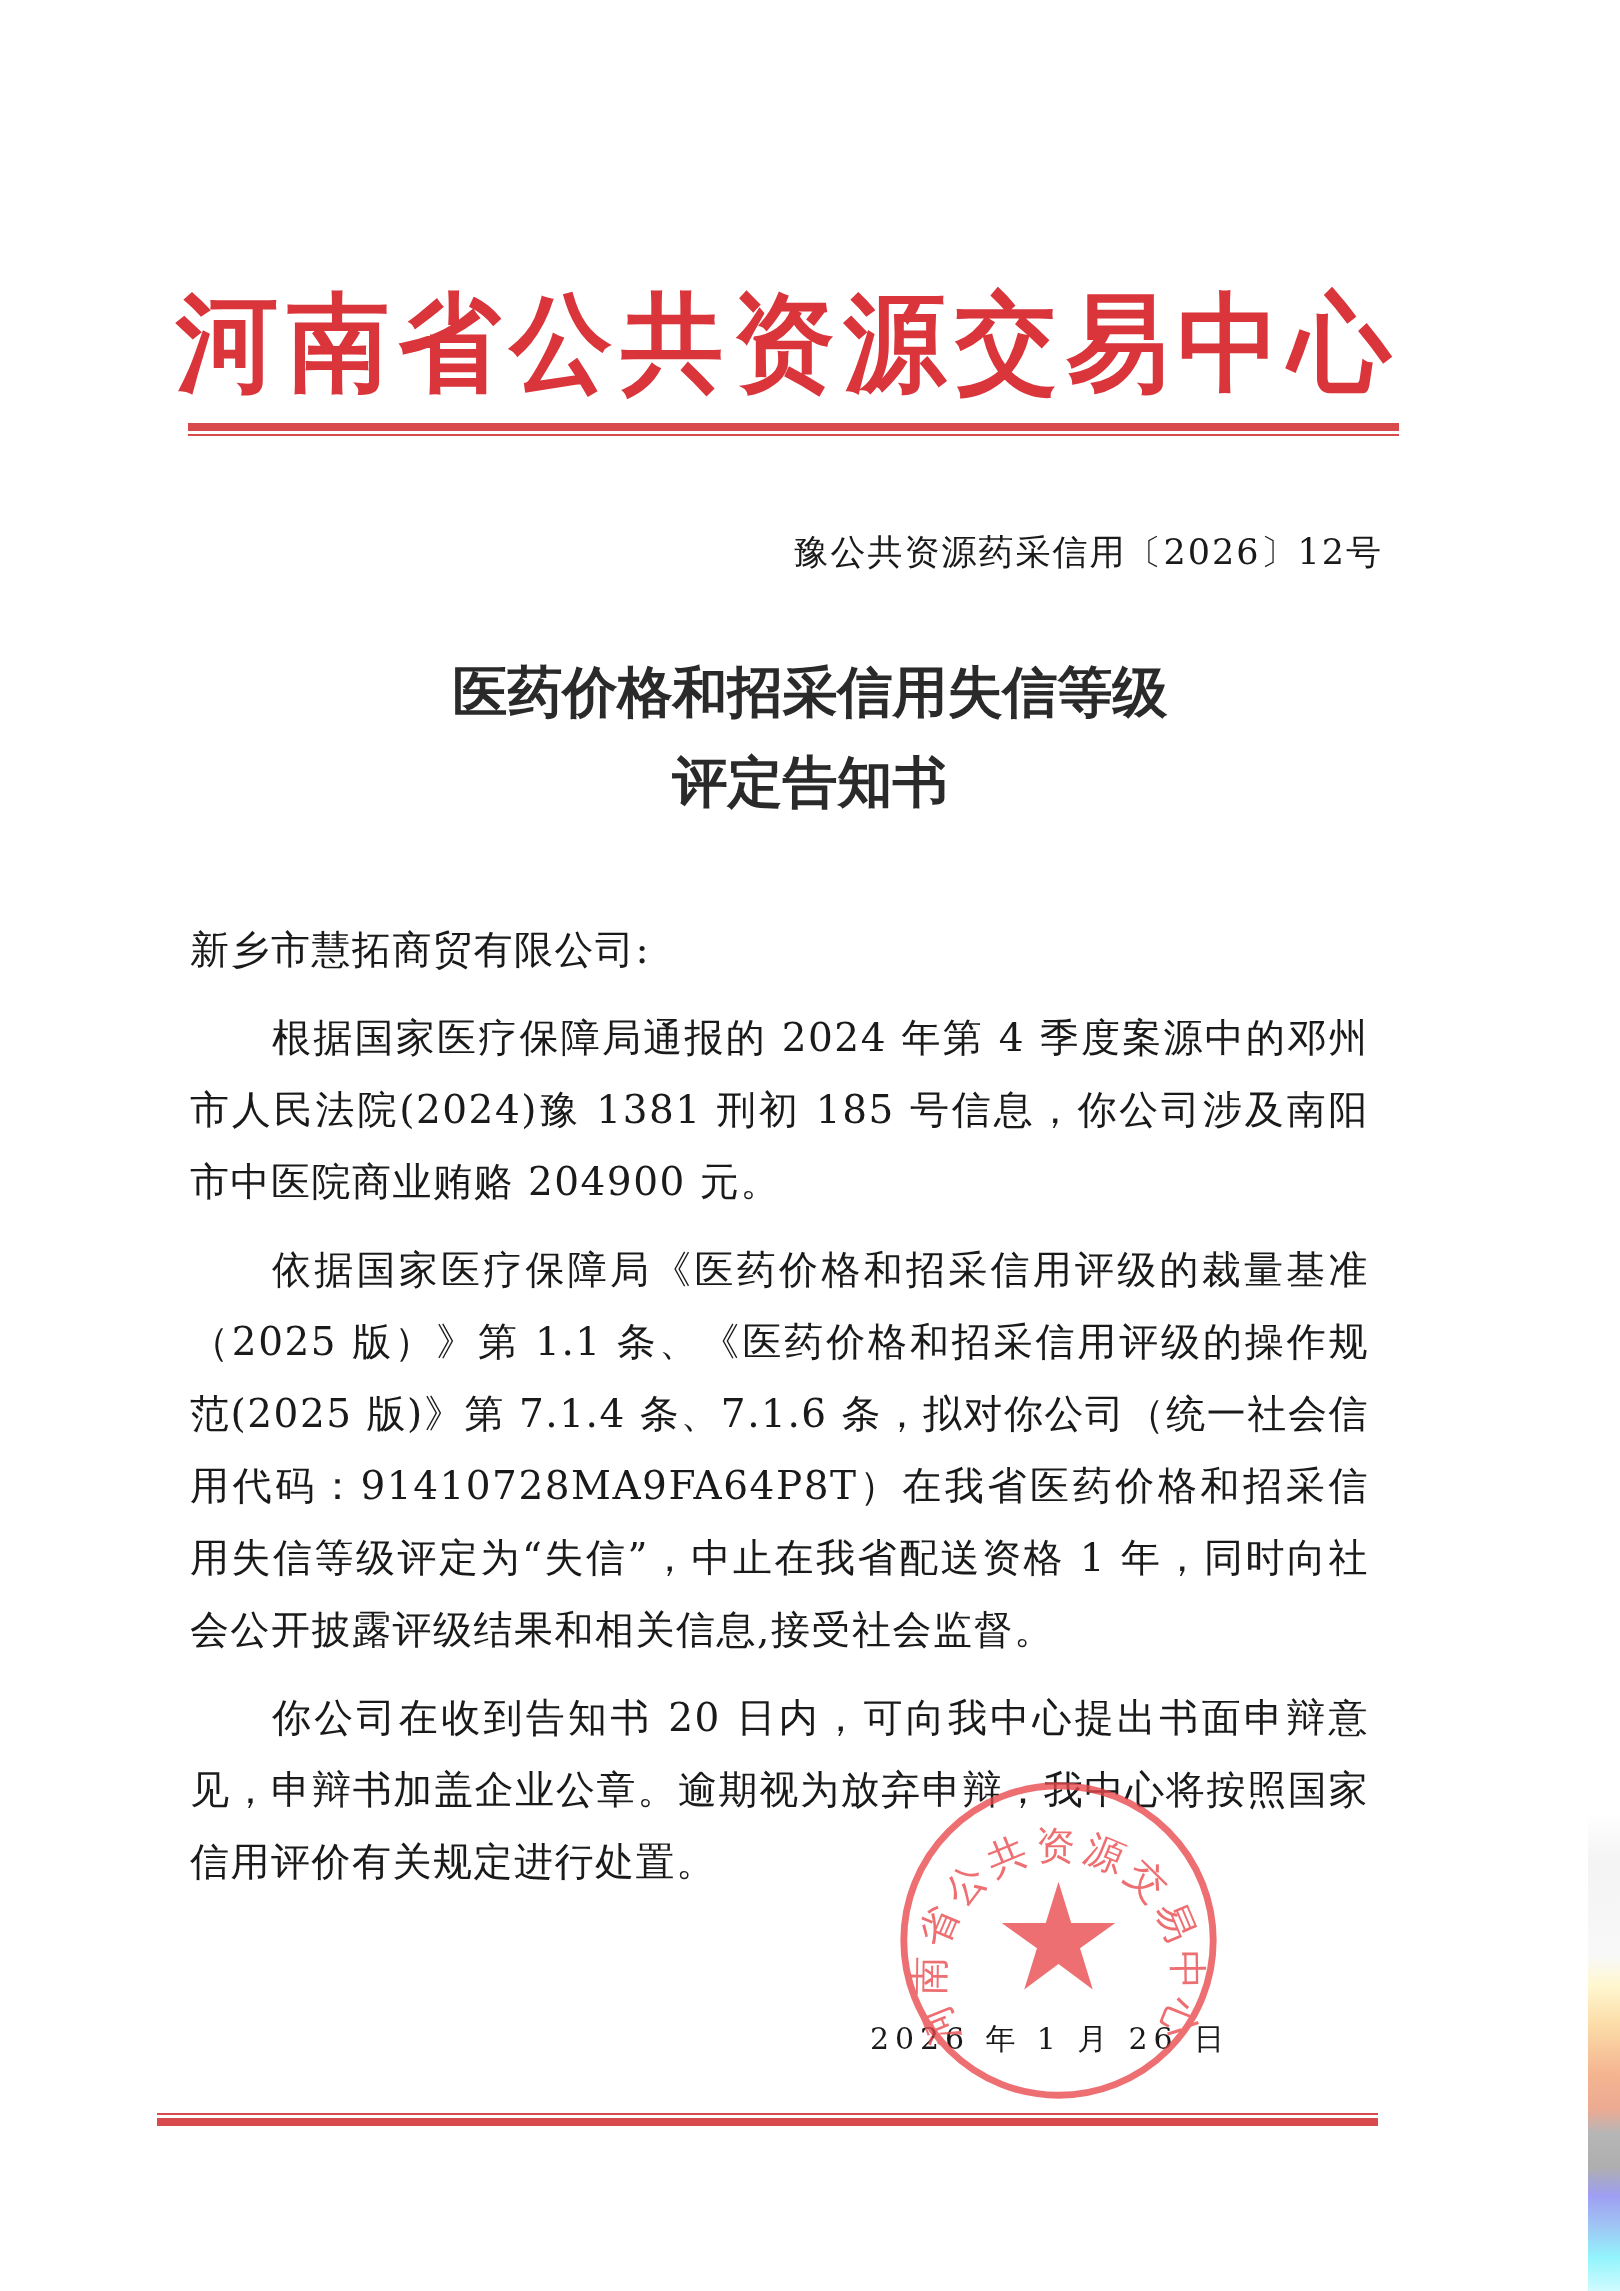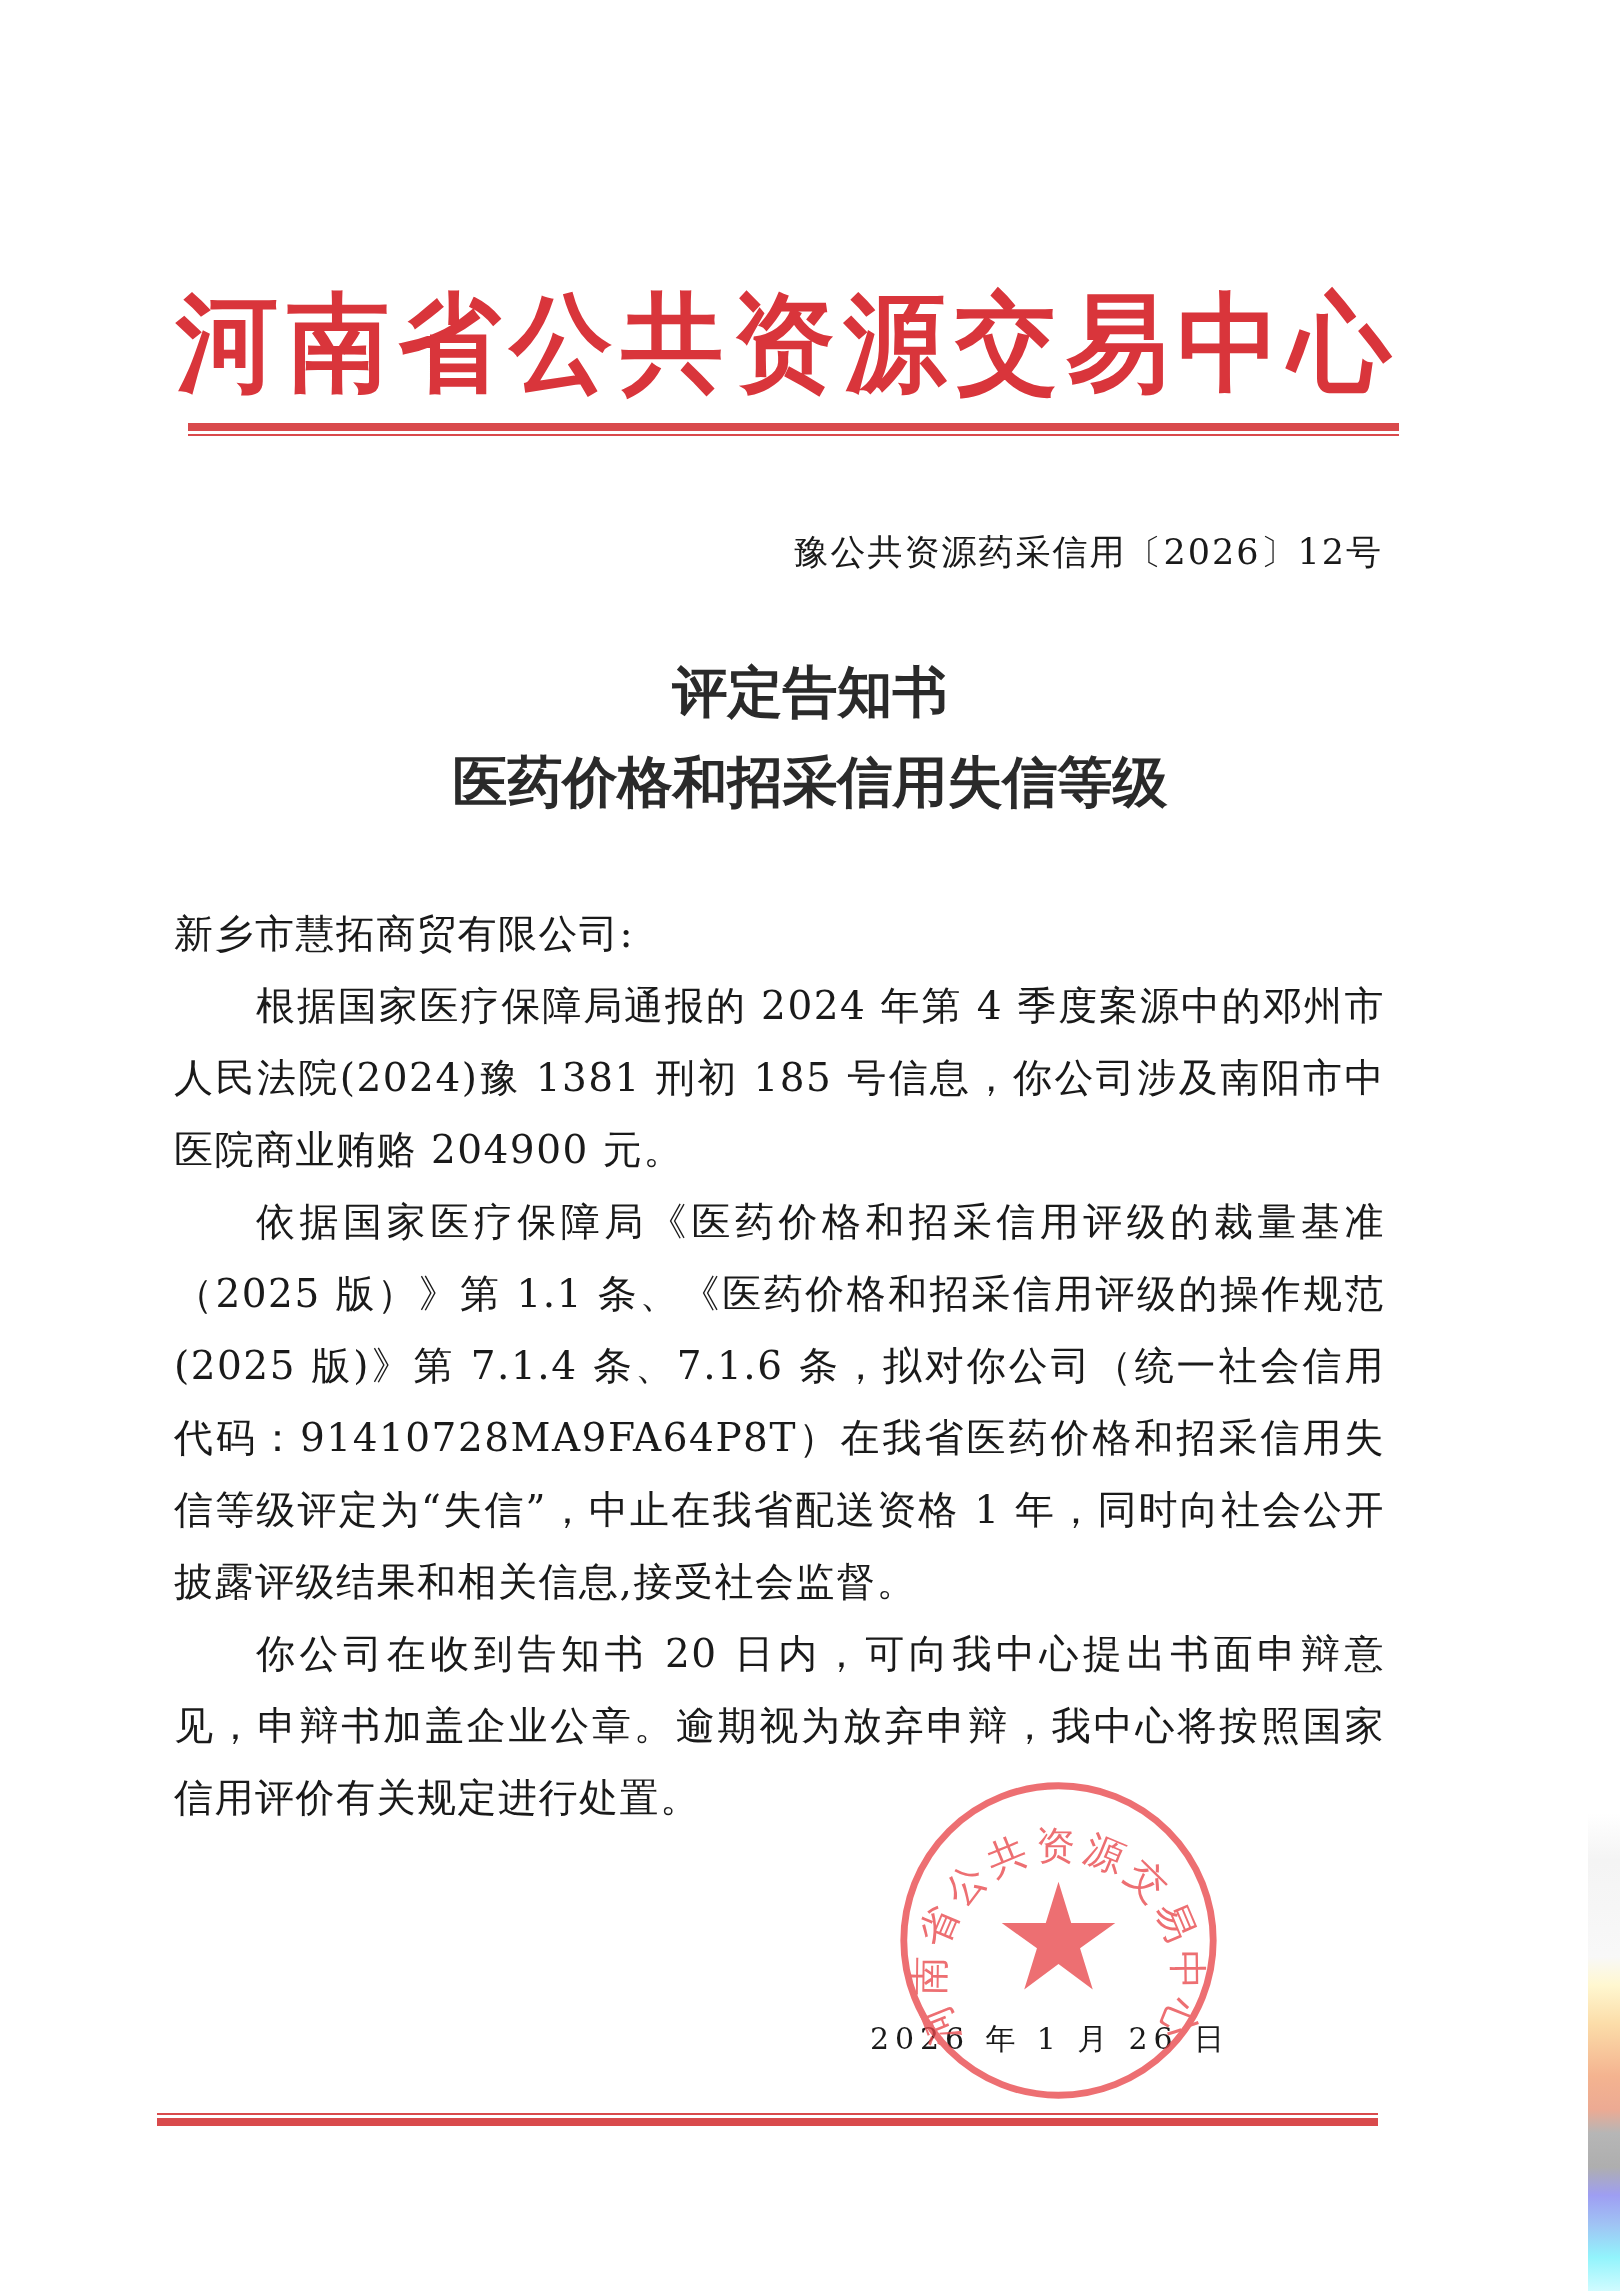--- a/index.html
+++ b/index.html
@@ -82,21 +82,21 @@
     top: 898px;
     width: 1211px;
     font-size: 39px;
     line-height: 72px;
     letter-spacing: 1.5px;
     text-align: justify;
     text-justify: inter-character;
     color: #1a1a1a;
   }
   .body-text p {
-    margin: 0;
+    margin: 16px;
   }
   .body-text p.indent {
     text-indent: 82px;
   }
   .date {
     position: absolute;
     left: 870px;
     top: 2011px;
     font-size: 30px;
     line-height: 55px;
@@ -173,22 +173,22 @@
 
   <div class="rule-top">
     <div class="thick"></div>
     <div class="gap"></div>
     <div class="thin"></div>
   </div>
 
   <div class="doc-number">豫公共资源药采信用〔2026〕12号</div>
 
   <div class="doc-title">
+    <div>医药价格和招采信用失信等级</div>
     <div>评定告知书</div>
-    <div>医药价格和招采信用失信等级</div>
   </div>
 
   <div class="body-text">
     <p>新乡市慧拓商贸有限公司:</p>
     <p class="indent">根据国家医疗保障局通报的 2024 年第 4 季度案源中的邓州市人民法院(2024)豫 1381 刑初 185 号信息，你公司涉及南阳市中医院商业贿赂 204900 元。</p>
     <p class="indent">依据国家医疗保障局《医药价格和招采信用评级的裁量基准（2025 版）》第 1.1 条、《医药价格和招采信用评级的操作规范(2025 版)》第 7.1.4 条、7.1.6 条，拟对你公司（统一社会信用代码：91410728MA9FA64P8T）在我省医药价格和招采信用失信等级评定为“失信”，中止在我省配送资格 1 年，同时向社会公开披露评级结果和相关信息,接受社会监督。</p>
     <p class="indent">你公司在收到告知书 20 日内，可向我中心提出书面申辩意见，申辩书加盖企业公章。逾期视为放弃申辩，我中心将按照国家信用评价有关规定进行处置。</p>
   </div>
 
   <div class="date">2026 年 1 月 26 日</div>

